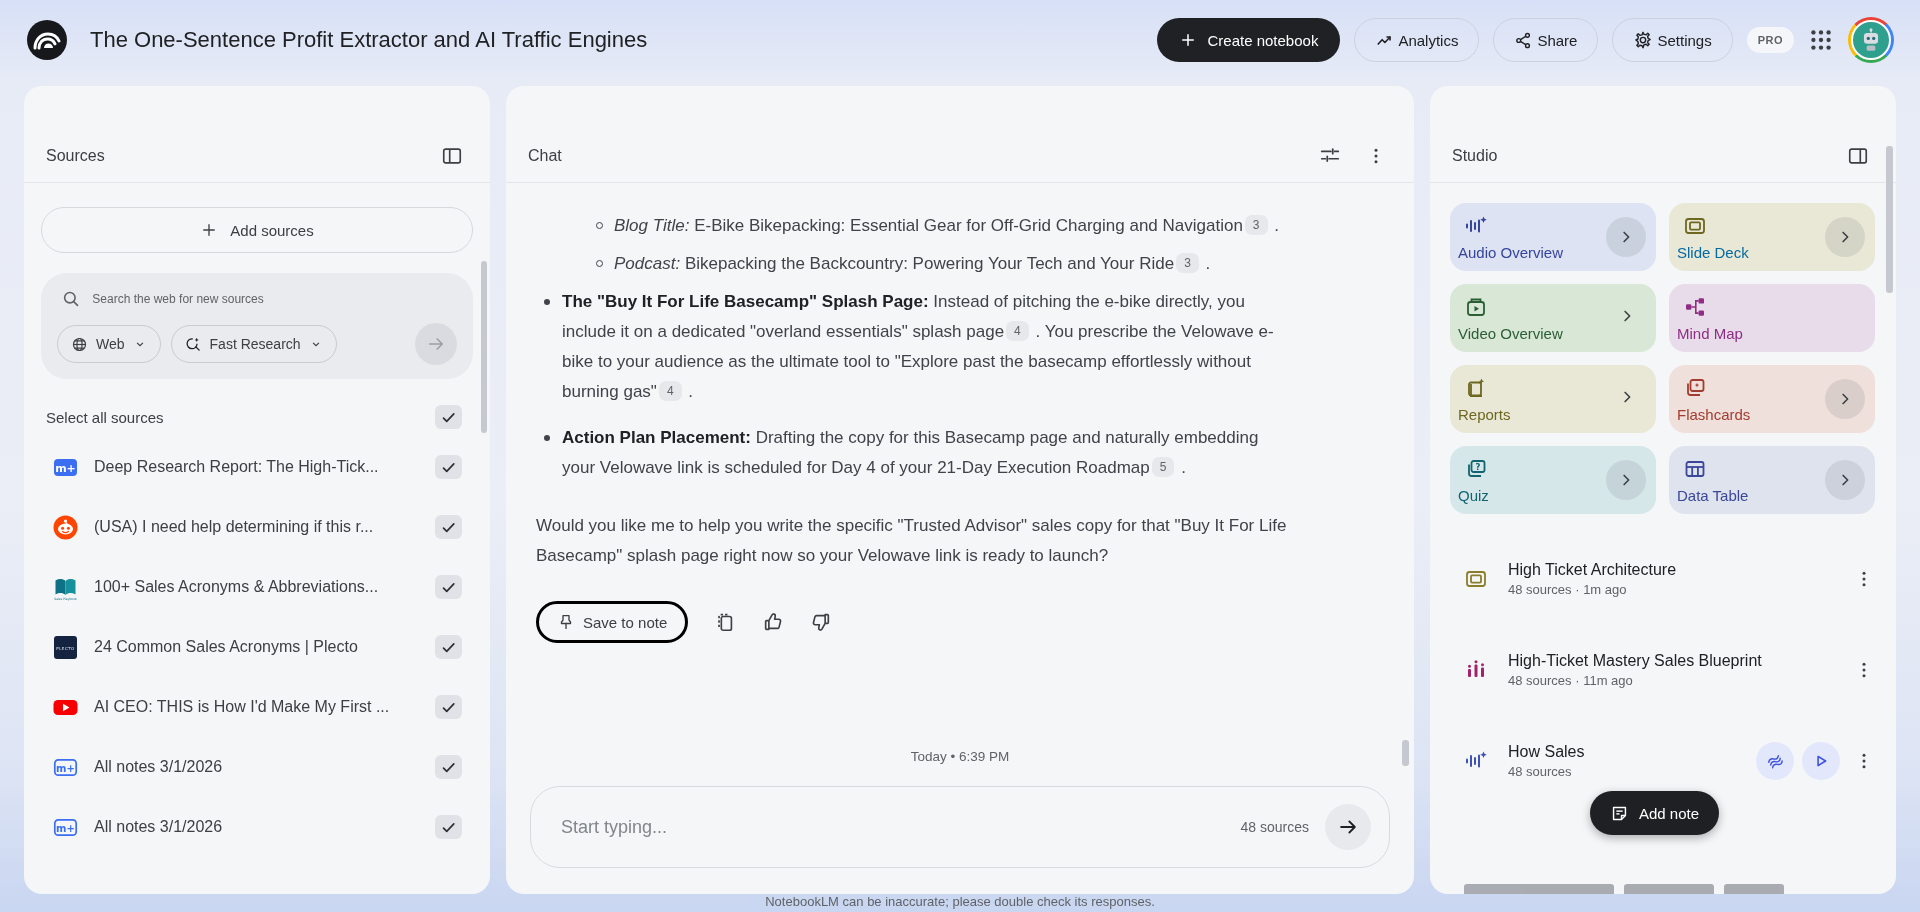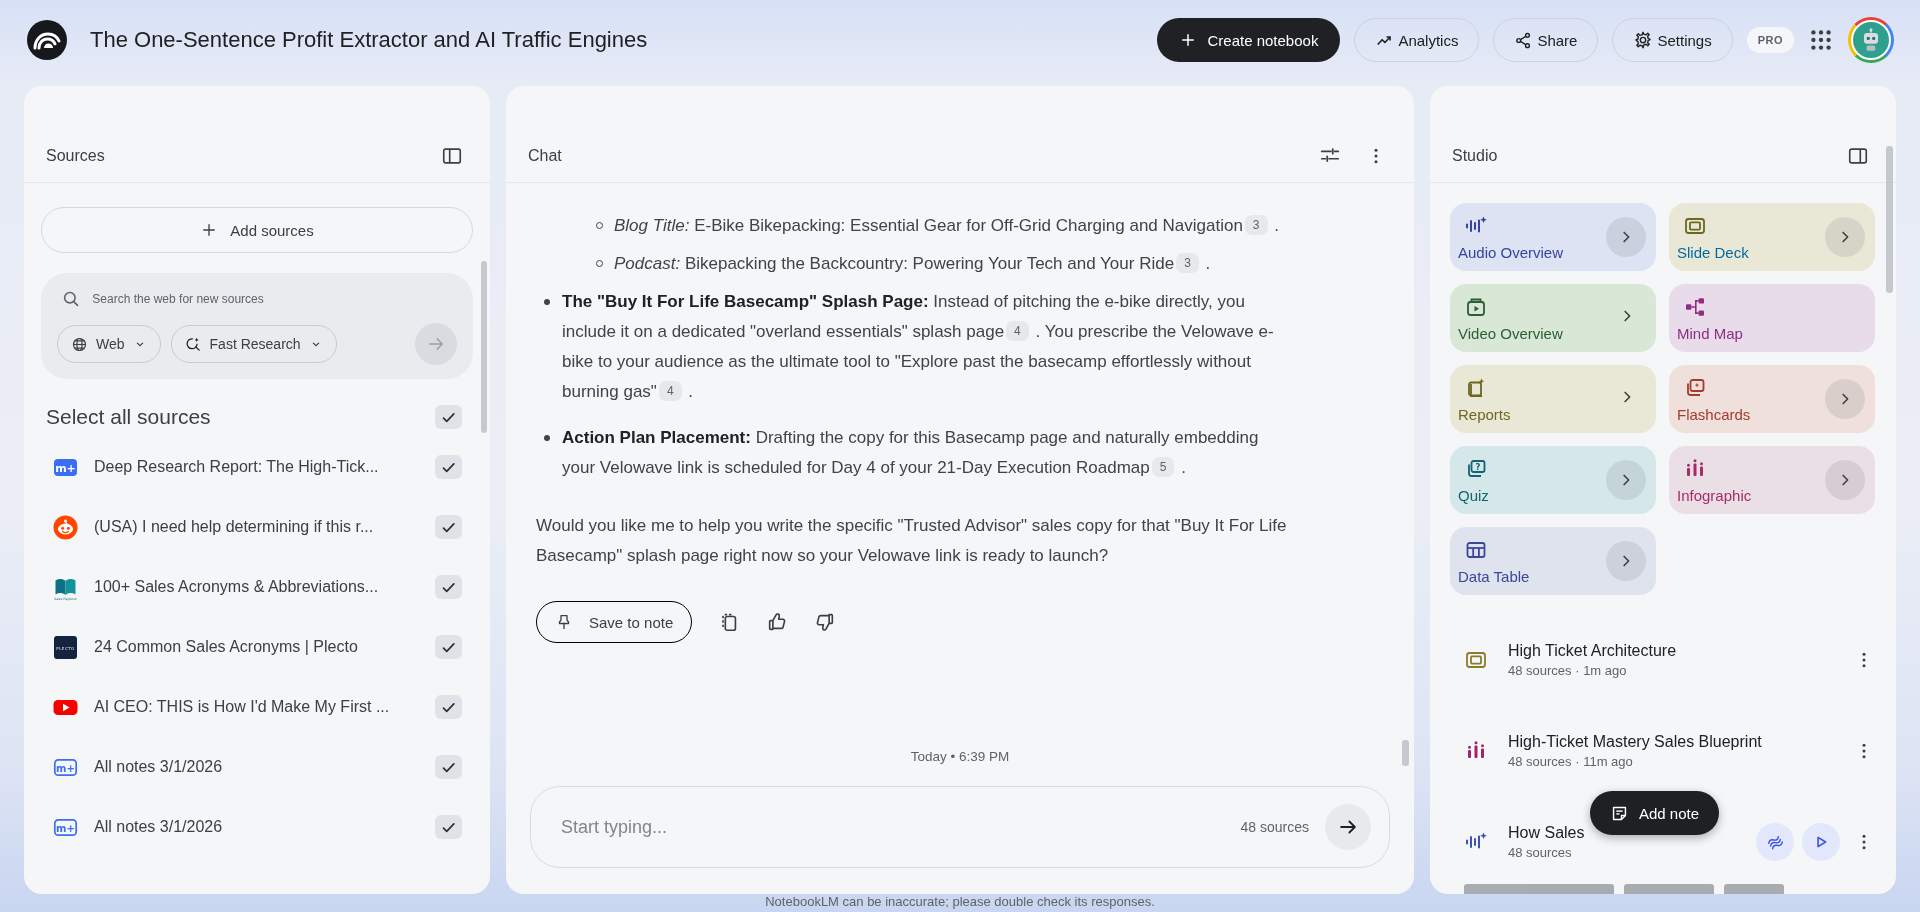--- a/index.html
+++ b/index.html
@@ -37,41 +37,41 @@
   .sources-body { padding:0 17px; flex:1; position:relative; }
   .add-sources-btn { margin-top:24px; height:46px; border:1px solid #d6d8dd; border-radius:23px; display:flex; align-items:center; justify-content:center; gap:12px; font-size:15px; color:#3c4043; cursor:pointer;text-align:right; }
   .search-card { margin-top:20px; background:#e9ebef; border-radius:26px; padding:15px 16px 14px; }
   .search-row { display:flex; align-items:center; gap:12px; padding:0 4px; }
   .search-input { border:none; outline:none; background:transparent; font-size:12px; color:#5f6368; font-family:"Liberation Sans",sans-serif; width:100%; }
   .search-input::placeholder { color:#5f6368; }
   .chips-row { display:flex; align-items:center; margin-top:14px; gap:10px; }
   .chip { height:38px; border:1px solid #c7cbd2; border-radius:19px; display:flex; align-items:center; gap:8px; padding:0 13px; font-size:14px; color:#3c4043; cursor:pointer; }
   .search-go { margin-left:auto; width:42px; height:42px; border-radius:50%; background:#d9dbe0; display:flex; align-items:center; justify-content:center; cursor:pointer; }
   .select-all-row { margin-top:26px; display:flex; align-items:center; padding:0 11px 0 5px; }
-  .select-all-label { font-size:21px; color:#3c4043; }
+  .select-all-label { font-size:15px; color:#3c4043; }
   .checkbox { margin-left:auto; width:27px; height:24px; border-radius:6px; background:#e0e2e7; display:flex; align-items:center; justify-content:center; cursor:pointer; }
   .source-list { margin-top:8px; }
   .source-row { height:60px; display:flex; align-items:center; padding:0 11px; }
   .source-ic { width:27px; height:27px; flex:0 0 27px; margin-right:15px; }
   .source-title { font-size:16px; color:#3c4043; white-space:nowrap; overflow:hidden; max-width:300px; }
   .v-scrollbar { position:absolute; width:6px; border-radius:3px; background:#c5c8cf; }
 
   
   .chat-body { flex:1; display:flex; flex-direction:column; overflow:hidden; }
   .msg { padding:28px 120px 0 30px; font-size:17px; line-height:30px; color:#3f434a; }
   .sub-item { display:flex; margin-left:52px; margin-bottom:8px; }
   .b-item { display:flex; margin-bottom:16px; }
   .mk { flex:0 0 26px; position:relative; }
   .mk-ring { position:absolute; left:8px; top:11px; width:7px; height:7px; border:1.6px solid #3f434a; border-radius:50%; }
   .mk-dot { position:absolute; left:8px; top:12px; width:6px; height:6px; background:#3f434a; border-radius:50%; }
   .b-item strong { color:#202124; }
   .cite { display:inline-block; background:#e6e8ec; color:#5f6368; border-radius:7px; font-size:12px; line-height:20px; padding:0 8px; margin:0 2px; vertical-align:2px; cursor:pointer; }
   .msg-para { margin-top:28px; }
   .actions-row { display:flex; align-items:center; gap:26px; margin:30px 0 0 30px; }
-  .save-note-btn { display:flex; align-items:center; gap:16px; height:42px; padding:0 18px; border:1px solid #000000; border-radius:21px; font-size:15px; color:#3c4043; cursor:pointer; }
+  .save-note-btn { display:flex; align-items:center; gap:8px; height:42px; padding:0 18px; border:3px solid #000000; border-radius:21px; font-size:15px; color:#3c4043; cursor:pointer; }
   .act-ic { cursor:pointer; }
   .chat-ts { margin-top:auto; text-align:center; font-size:13.5px; color:#5f6368; padding-bottom:22px; }
   .chat-input-wrap { margin:0 24px 26px; height:82px; border:1px solid #d8dade; border-radius:30px; display:flex; align-items:center; padding:0 18px 0 30px; background:#f5f6f8; }
   .chat-input { flex:1; border:none; outline:none; background:transparent; font-size:18px; color:#3f434a; font-family:"Liberation Sans",sans-serif; }
   .chat-input::placeholder { color:#80868b; }
   .src-count { font-size:14px; color:#5f6368; margin-right:16px; white-space:nowrap; }
   .send-btn { width:46px; height:46px; border-radius:50%; background:#e7e9ed; display:flex; align-items:center; justify-content:center; cursor:pointer; }
 
   
   .studio-tiles { display:flex; flex-wrap:wrap; gap:13px; padding:20px; }
@@ -537,38 +537,20 @@
               <text x="14" y="12.8" font-size="8.5" font-weight="bold" fill="#116470" stroke="none" text-anchor="middle" font-family="DejaVu Sans">?</text>
             </svg>
           </span>
           <span class="tile-label" style="color:#116470">Quiz</span>
           <span class="tile-chev-circle">
             <svg width="18" height="18" viewBox="0 0 24 24" fill="none" stroke="#3c4043" stroke-width="2.2" stroke-linecap="round" stroke-linejoin="round">
               <path d="M9.5 6l6 6-6 6"></path>
             </svg>
           </span>
         </div>
-        <div class="tile" style="background: rgb(235, 223, 230);">
-          <span class="tile-ic">
-            <svg width="24" height="24" viewBox="0 0 24 24" fill="#a52c6b">
-              <circle cx="5.5" cy="8.2" r="1.5"></circle>
-              <rect x="4" y="11" width="3" height="8" rx="1"></rect>
-              <circle cx="12" cy="3.7" r="1.5"></circle>
-              <rect x="10.5" y="6.5" width="3" height="12.5" rx="1"></rect>
-              <circle cx="18.5" cy="6.7" r="1.5"></circle>
-              <rect x="17" y="9.5" width="3" height="9.5" rx="1"></rect>
-            </svg>
-          </span>
-          <span class="tile-label" style="color:#a52c6b">Infographic</span>
-          <span class="tile-chev-circle">
-            <svg width="18" height="18" viewBox="0 0 24 24" fill="none" stroke="#3c4043" stroke-width="2.2" stroke-linecap="round" stroke-linejoin="round">
-              <path d="M9.5 6l6 6-6 6"></path>
-            </svg>
-          </span>
-        </div>
         <div class="tile" style="background: rgb(223, 227, 238);">
           <span class="tile-ic">
             <svg width="24" height="24" viewBox="0 0 24 24" fill="none" stroke="#3a479b" stroke-width="1.8">
               <rect x="3.5" y="5" width="17" height="14" rx="2"></rect>
               <line x1="3.5" y1="10" x2="20.5" y2="10"></line>
               <line x1="9.2" y1="10" x2="9.2" y2="19"></line>
               <line x1="14.9" y1="10" x2="14.9" y2="19"></line>
             </svg>
           </span>
           <span class="tile-label" style="color:#3a479b">Data Table</span>

